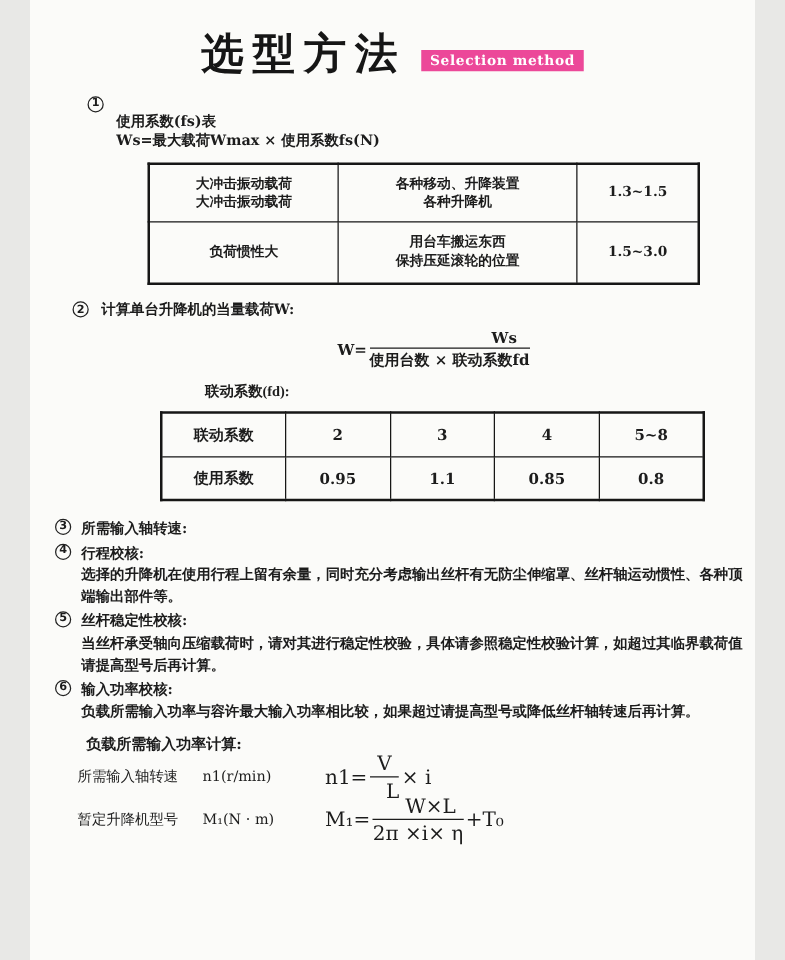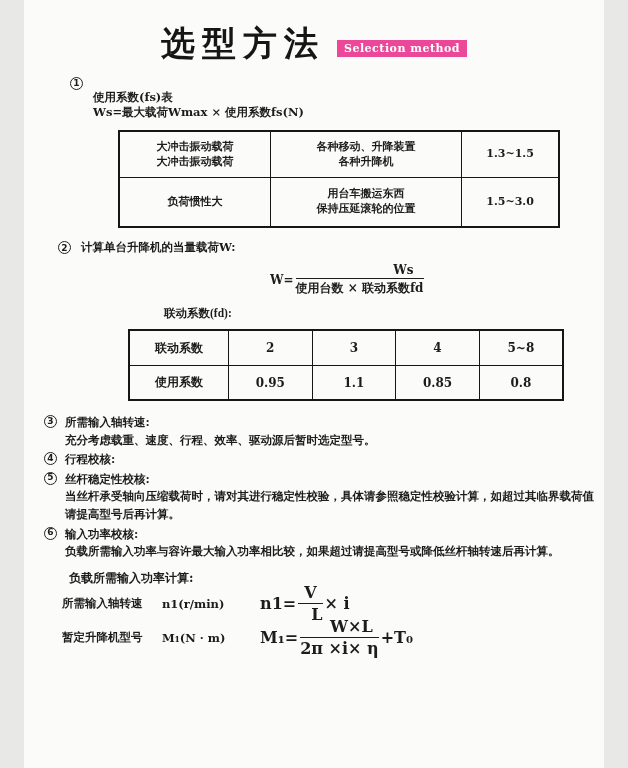--- a/index.html
+++ b/index.html
@@ -44,21 +44,21 @@
   .frac .fnum { display:block; border-bottom:1.6px solid #1c1c1c; padding:0 10px 1px; }
   .frac .fden { display:block; padding-top:1px; }
   .coupling { margin:9px 0 0 140px; font-size:11.5px; font-weight:bold;font-family:Liberation Serif, serif; }
   
   .secs { margin:13px 0 0 20px; font-size:11.5px; font-weight:bold; }
   .sec { margin-bottom:2px; }
   .sec-head { display:flex; gap:8px; align-items:flex-start; line-height:1.5; }
   .sec-body { margin-left:21px; line-height:1.55; }
   
   .power-title { margin:9px 0 0 45px; font-size:12px; font-weight:bold; }
-  .power-row { display:flex; align-items:center; margin-left:38px; font-size:11.5px; font-weight:bold; height:34px; }
+  .power-row { display:flex; align-items:center; margin-left:38px; font-size:11.5px; font-weight:normal; height:34px; }
   .power-row .plabel { width:100px; }
   .power-row .psym { width:98px; }
   .power-row .pformula { display:flex; align-items:center; font-size:16px; }
   .pformula .frac .fnum { padding:0 6px 1px; }
 </style>
 </head>
 <body>
 
 <div class="page">
 
@@ -130,27 +130,27 @@
       </tr>
     </tbody>
   </table>
 
   <div class="secs">
     <div class="sec">
       <div class="sec-head">
         <span class="circ">3</span>
         <span>所需输入轴转速:</span>
       </div>
-      <div class="sec-body">充分考虑载重、速度、行程、效率、驱动源后暂时选定型号。</div>
     </div>
     <div class="sec">
       <div class="sec-head">
         <span class="circ">4</span>
         <span>行程校核:</span>
       </div>
+      <div class="sec-body">选择的升降机在使用行程上留有余量，同时充分考虑输出丝杆有无防尘伸缩罩、丝杆轴运动惯性、各种顶端输出部件等。</div>
     </div>
     <div class="sec">
       <div class="sec-head">
         <span class="circ">5</span>
         <span>丝杆稳定性校核:</span>
       </div>
       <div class="sec-body">当丝杆承受轴向压缩载荷时，请对其进行稳定性校验，具体请参照稳定性校验计算，如超过其临界载荷值请提高型号后再计算。</div>
     </div>
     <div class="sec">
       <div class="sec-head">

